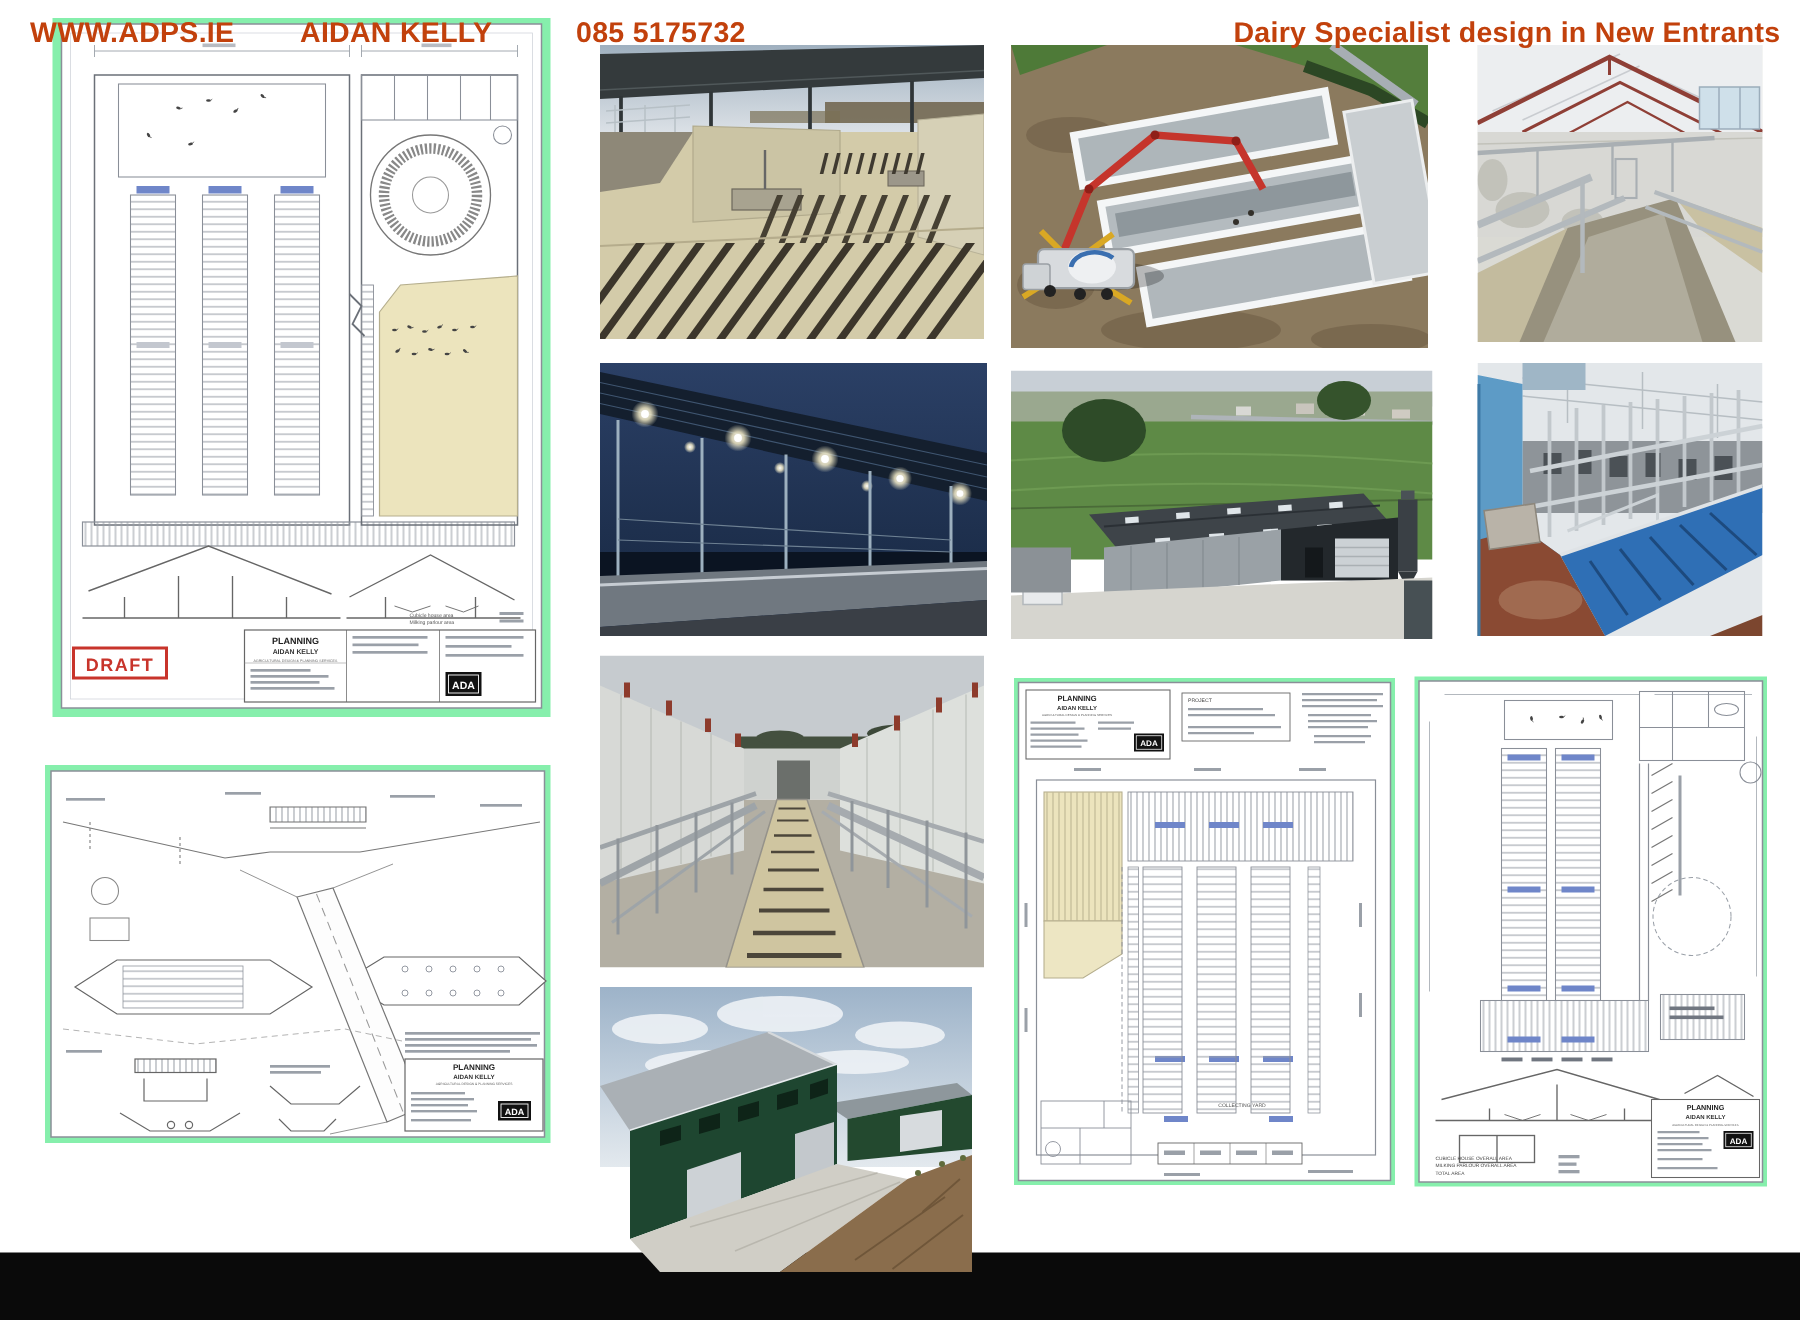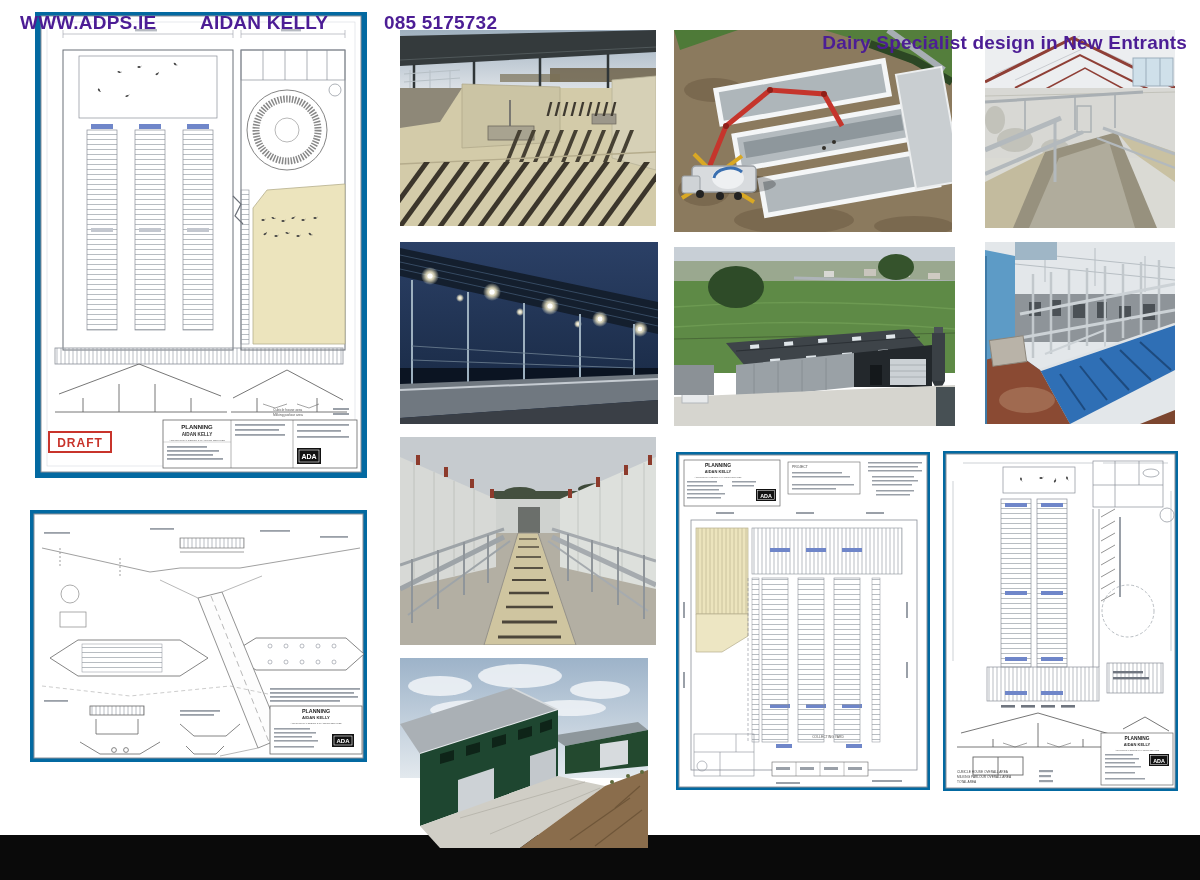--- a/index.html
+++ b/index.html
@@ -2,29 +2,29 @@
 <html><head>
 <meta charset="utf-8">
 <style>
   html,body{margin:0;padding:0;background:#ffffff;}
   #canvas{position:relative;width:1200px;height:880px;background:#ffffff;overflow:hidden;
           font-family:"Liberation Sans",sans-serif;}
   .tile{position:absolute;}
   .tile svg{display:block;}
   
   #footer{position:absolute;left:0;top:835px;width:1200px;height:45px;background:#0a0a0a;z-index:1;}
-  .ftxt{position:absolute;top:0;height:45px;line-height:45px;color:#4c1d95;font-weight:700;
+  .ftxt{position:absolute;top:0;height:45px;line-height:45px;color:#c2410c;font-weight:700;
         font-size:19px;letter-spacing:.2px;white-space:nowrap;z-index:3;}
   #f-web{left:20px;}
   #f-name{left:200px;}
   #f-phone{left:384px;}
-  #f-tag{right:13px;margin-top:20px;}
+  #f-tag{right:13px;}
   
   #photo-green-sheds{z-index:2;}
-  .plan-sheet{background:#0369a1;}
+  .plan-sheet{background:#86efac;}
 </style>
 </head>
 <body>
 
 <div id="canvas">
 
 <svg width="0" height="0" style="position:absolute" aria-hidden="true">
   <defs>
     <pattern id="rungs" patternUnits="userSpaceOnUse" width="8" height="5">
       <line x1="0" y1="2.5" x2="8" y2="2.5" stroke="#9aa0a8" stroke-width="0.7"></line>

